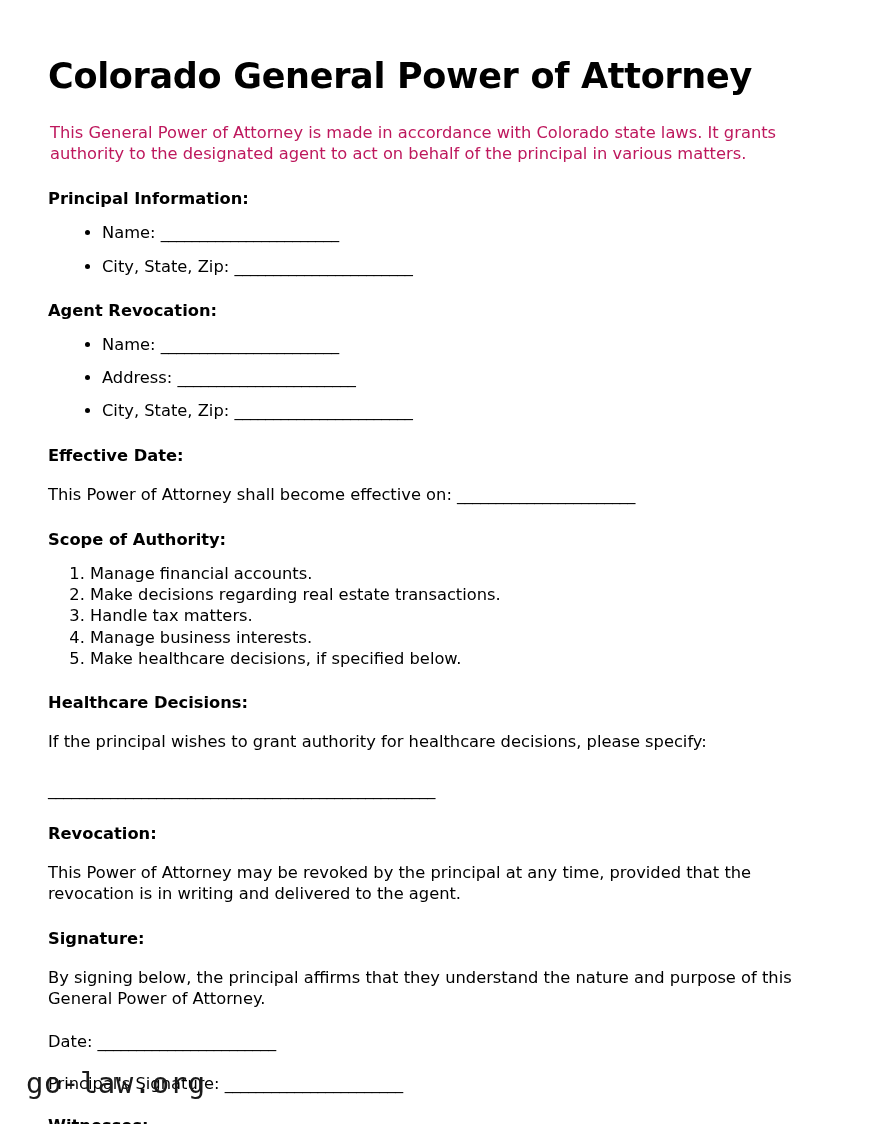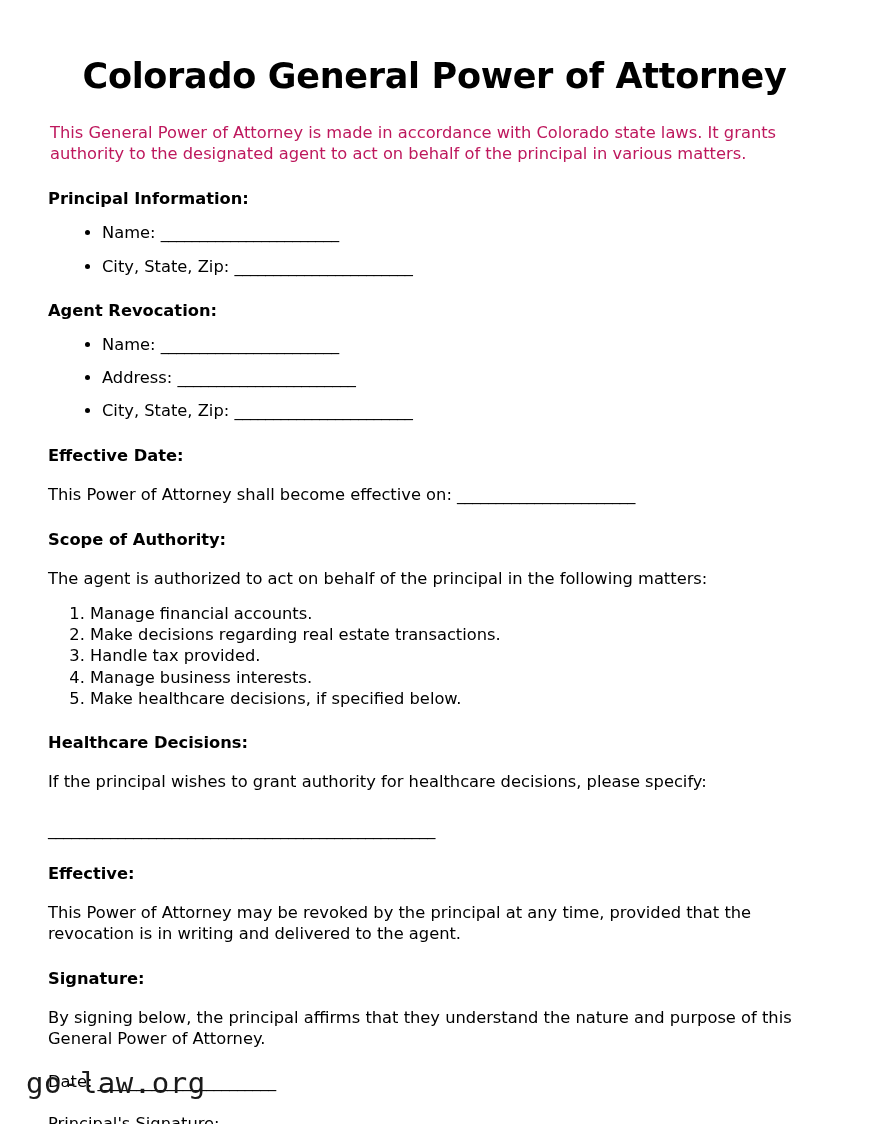--- a/index.html
+++ b/index.html
@@ -23,21 +23,20 @@
     padding: 0 48px;
   }
   .doc-title {
     font-size: 35px;
     font-weight: bold;
     letter-spacing: -0.3px;
     margin: 0;
     padding-top: 56px;
     line-height: 1.15;
     color: #000;
-    text-align: center;
   }
   .intro {
     font-size: 16.3px;
     line-height: 1.28;
     margin: 27px 0 0 2px;
     max-width: 765px;
     color: #be185d;
   }
   h2.section-heading {
     font-size: 16.3px;
@@ -142,34 +141,33 @@
     </li>
   </ul>
 
   <h2 class="section-heading">Effective Date:</h2>
   <p class="body-text">
     <span>This Power of Attorney shall become effective on:</span>
     <span class="blank">_______________________</span>
   </p>
 
   <h2 class="section-heading">Scope of Authority:</h2>
-  <p class="body-text">The agent is authorized to act on behalf of the principal in the following matters:</p>
   <ol class="scope-list">
     <li>Manage financial accounts.</li>
     <li>Make decisions regarding real estate transactions.</li>
-    <li>Handle tax provided.</li>
+    <li>Handle tax matters.</li>
     <li>Manage business interests.</li>
     <li>Make healthcare decisions, if specified below.</li>
   </ol>
 
   <h2 class="section-heading">Healthcare Decisions:</h2>
   <p class="body-text">If the principal wishes to grant authority for healthcare decisions, please specify:</p>
   <p class="blank-line-row">__________________________________________________</p>
 
-  <h2 class="section-heading">Effective:</h2>
+  <h2 class="section-heading">Revocation:</h2>
   <p class="body-text">This Power of Attorney may be revoked by the principal at any time, provided that the revocation is in writing and delivered to the agent.</p>
 
   <h2 class="section-heading">Signature:</h2>
   <p class="body-text">By signing below, the principal affirms that they understand the nature and purpose of this General Power of Attorney.</p>
 
   <p class="sig-row">
     <span>Date:</span>
     <span class="blank">_______________________</span>
   </p>
 

